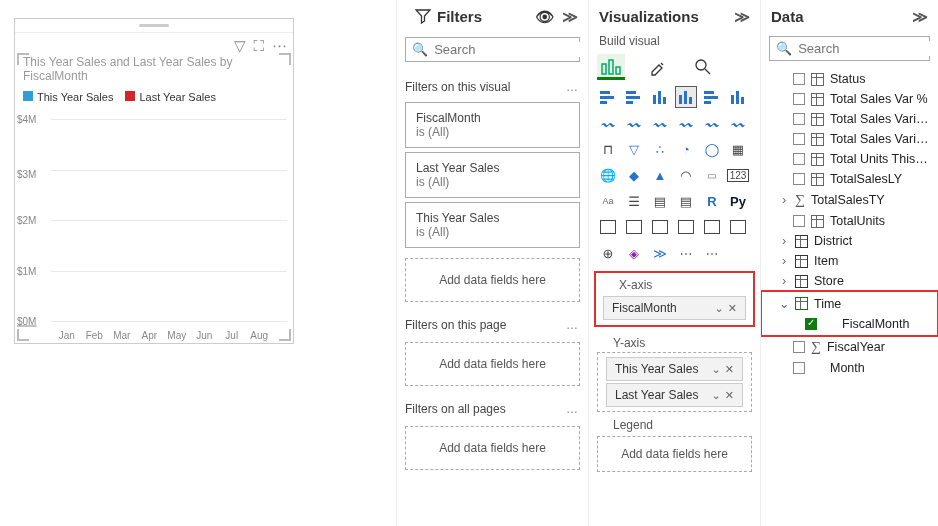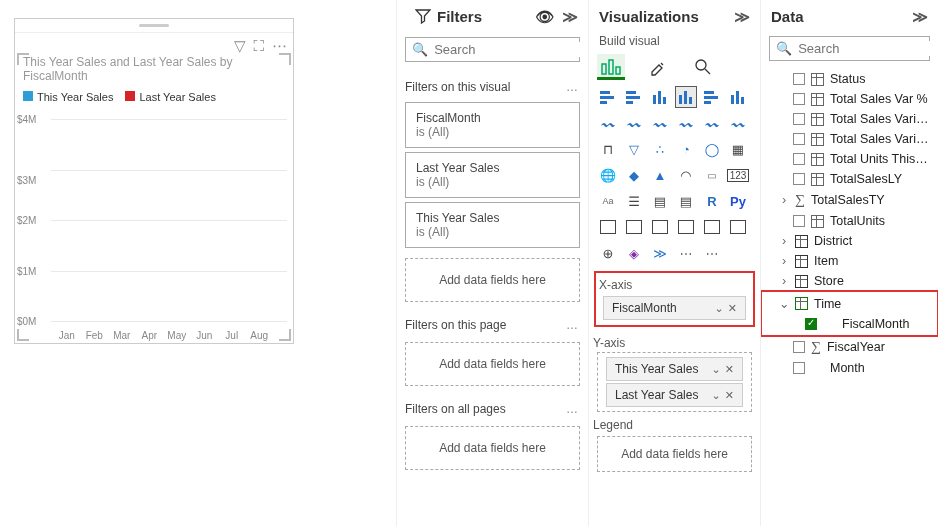--- a/index.html
+++ b/index.html
@@ -42,21 +42,21 @@
 .more{color:#888;margin-left:auto;letter-spacing:2px}
 
 .build-sub{padding:0 10px 6px;font-size:12px;color:#555}
 .vtabs{display:flex;gap:18px;padding:0 8px 6px}
 .vtab{width:28px;height:26px;display:flex;align-items:center;justify-content:center;color:#222}
 .vtab.sel{border-bottom:3px solid #107c10;background:#eaf5ea}
 .vgrid{display:grid;grid-template-columns:repeat(6,22px);gap:4px 4px;padding:0 8px 6px}
 .vic{width:22px;height:22px;display:flex;align-items:center;justify-content:center;font-size:13px;color:#444;border:0}
 .vic .box{width:16px;height:14px;border:1.2px solid #444}
 .vic.hl{border:1px solid #5a5a5a;background:#eaeaea}
-.well-label{padding:6px 4px 2px;font-size:12px;color:#555}
+.well-label{padding:6px 24px 2px;font-size:12px;color:#555}
 .pill{background:#f2f2f2;border:1px solid #ccc;margin:2px 8px;padding:4px 8px;font-size:12px;display:flex;align-items:center}
 .pill .pr{margin-left:auto;display:flex;gap:4px;color:#666;font-size:11px}
 .redbox{outline:2px solid #e03030;outline-offset:-1px}
 .dash{border:1px dashed #aaa;margin:0 8px;padding:2px 0}
 
 .fld{display:flex;align-items:center;padding:3px 8px 3px 18px;font-size:12.5px;color:#222;gap:6px}
 .fld.lv2{padding-left:32px}
 .fld.lv3{padding-left:44px}
 .chk{width:12px;height:12px;border:1px solid #888;display:inline-block;flex-shrink:0}
 .chk.on{background:#0f7b0f;border-color:#0f7b0f;position:relative}
@@ -79,27 +79,27 @@
       <span>⛶</span>
       <span>⋯</span>
     </div>
     <div class="chart-title">This Year Sales and Last Year Sales by FiscalMonth</div>
     <div class="legend">
       <span><span class="swatch" style="background:#2e9fd6"></span><span>This Year Sales</span></span>
       <span><span class="swatch" style="background:#d6252a"></span><span>Last Year Sales</span></span>
     </div>
     <div class="plot" id="plot">
         <div class="gridline" style="top: 208px;"></div>
-        <div class="ylabel" style="top: 208px;">$0M</div>
+        <div class="ylabel" style="top: 208px; text-decoration: underline;">$0M</div>
         <div class="gridline" style="top: 157.5px;"></div>
         <div class="ylabel" style="top: 157.5px;">$1M</div>
         <div class="gridline" style="top: 107px;"></div>
         <div class="ylabel" style="top: 107px;">$2M</div>
         <div class="gridline" style="top: 56.5px;"></div>
-        <div class="ylabel" style="top: 67px;">$3M</div>
+        <div class="ylabel" style="top: 61px;">$3M</div>
         <div class="gridline" style="top: 6px;"></div>
         <div class="ylabel" style="top: 6px;">$4M</div>
         <div class="bars">
           <div class="group">
             <div class="bar" style="height: 48.75%; background: rgb(46, 159, 214);"></div>
             <div class="bar" style="height: 53.75%; background: rgb(214, 37, 42);"></div>
           </div>
           <div class="group">
             <div class="bar" style="height: 65%; background: rgb(46, 159, 214);"></div>
             <div class="bar" style="height: 65%; background: rgb(214, 37, 42);"></div>
@@ -326,21 +326,21 @@
       <div class="vic">
         <span>▤</span>
       </div>
       <div class="vic">
         <span>▤</span>
       </div>
       <div class="vic">
         <b style="color:#276dc3">R</b>
       </div>
       <div class="vic">
-        <b style="color:#1d4ed8">Py</b>
+        <b style="color:#0f172a">Py</b>
       </div>
       <div class="vic">
         <span class="box"></span>
       </div>
       <div class="vic">
         <span class="box"></span>
       </div>
       <div class="vic">
         <span class="box"></span>
       </div>

